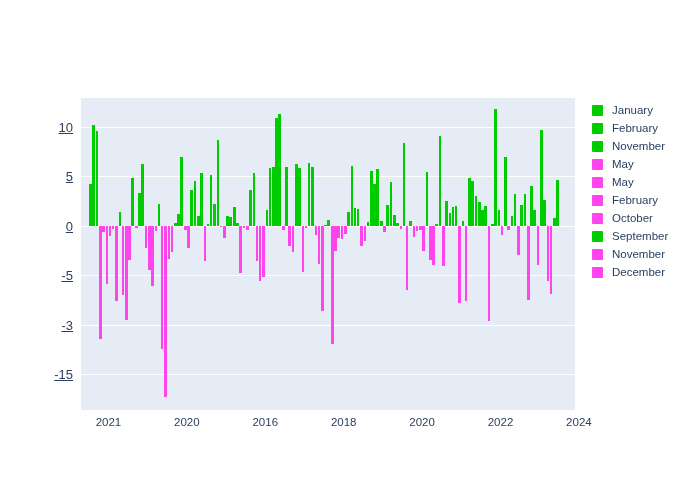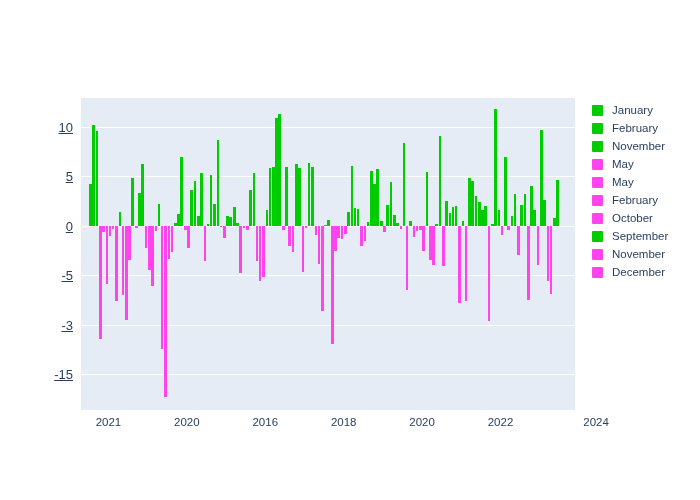--- a/index.html
+++ b/index.html
@@ -212,21 +212,21 @@
       <div class="ytick-label" style="left: 9px; top: 367.34px;">-15</div>
     </div>
 
   <div id="x-axis-labels">
       <div class="xtick-label" style="left: 78.44px;">2021</div>
       <div class="xtick-label" style="left: 156.86px;">2020</div>
       <div class="xtick-label" style="left: 235.27px;">2016</div>
       <div class="xtick-label" style="left: 313.68px;">2018</div>
       <div class="xtick-label" style="left: 392.1px;">2020</div>
       <div class="xtick-label" style="left: 470.51px;">2022</div>
-      <div class="xtick-label" style="left: 548.92px; text-align: right;">2024</div>
+      <div class="xtick-label" style="left: 548.92px;">2024</div>
     </div>
 
   <div id="legend">
       <div class="legend-item">
         <span class="legend-swatch" style="background: rgb(0, 204, 0);"></span>
         <span class="legend-label">January</span>
       </div>
       <div class="legend-item">
         <span class="legend-swatch" style="background: rgb(0, 204, 0);"></span>
         <span class="legend-label">February</span>

